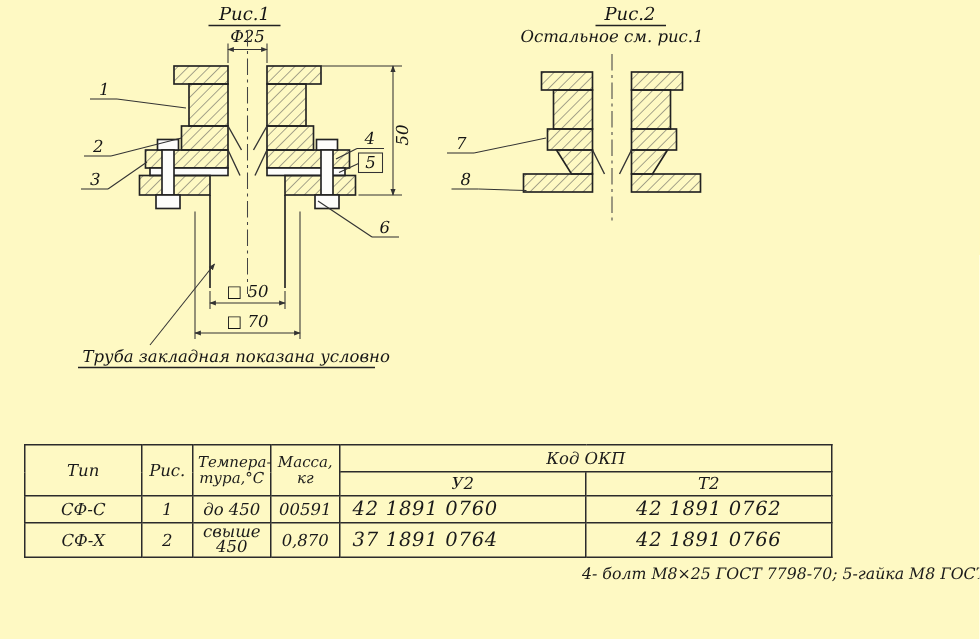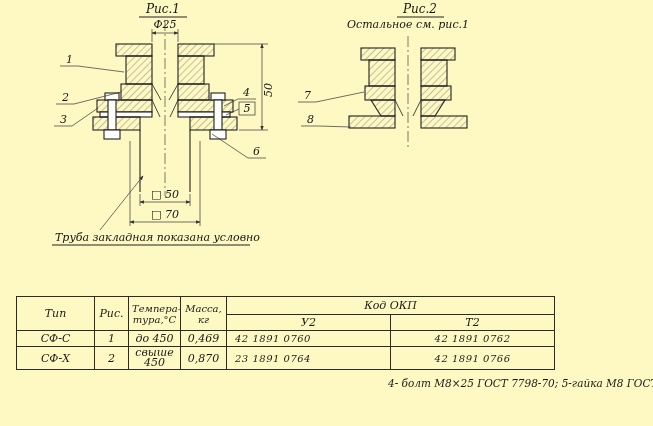--- a/index.html
+++ b/index.html
@@ -26,21 +26,21 @@
     font:italic 11px "DejaVu Serif",serif;color:#1a1a1a;
     table-layout:fixed;
   }
   .spec-table td{
     border:1px solid #2b2b2b;
     text-align:center;vertical-align:middle;
     padding:1px 3px;font-weight:normal;
   }
   .spec-table .stk{display:block;line-height:11px;font-size:10px;}
   .spec-table .small{font-size:11px;line-height:10px;}
-  .spec-table .num{font-size:10px;letter-spacing:0.5px;margin-left:44px;}
+  .spec-table .num{font-size:13px;letter-spacing:0.5px;margin-left:44px;}
   .spec-table .left{text-align:left;padding-left:8px;}
 
   .legend{
     position:absolute;left:388px;top:377px;width:262px;
     font:italic 10.5px "DejaVu Serif",serif;color:#1a1a1a;
     line-height:13px;white-space:nowrap;
   }
 </style>
 </head>
 <body>
@@ -241,30 +241,30 @@
         <td colspan="2">Код ОКП</td>
       </tr>
       <tr style="height:14px">
         <td>У2</td>
         <td>Т2</td>
       </tr>
       <tr style="height:16px">
         <td>СФ-С</td>
         <td>1</td>
         <td class="small">до 450</td>
-        <td>0,469</td>
+        <td>00591</td>
         <td class="num left">42 1891 0760</td>
         <td class="num">42 1891 0762</td>
       </tr>
       <tr style="height:16px">
         <td>СФ-Х</td>
         <td>2</td>
         <td class="small">свыше 450</td>
         <td>0,870</td>
-        <td class="num left">23 1891 0764</td>
+        <td class="num left">37 1891 0764</td>
         <td class="num">42 1891 0766</td>
       </tr>
     </tbody>
   </table>
 
   
   <div class="legend">
     <div>4- болт М8×25 ГОСТ 7798-70;  5-гайка М8 ГОСТ</div>
   </div>
 

